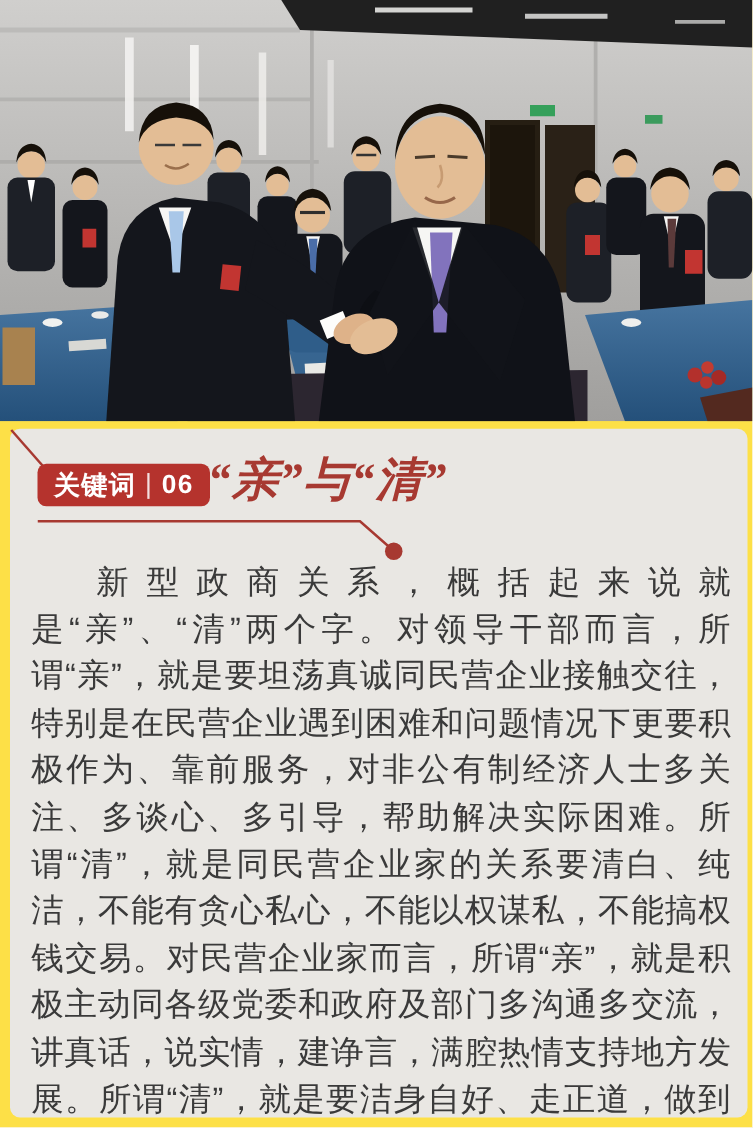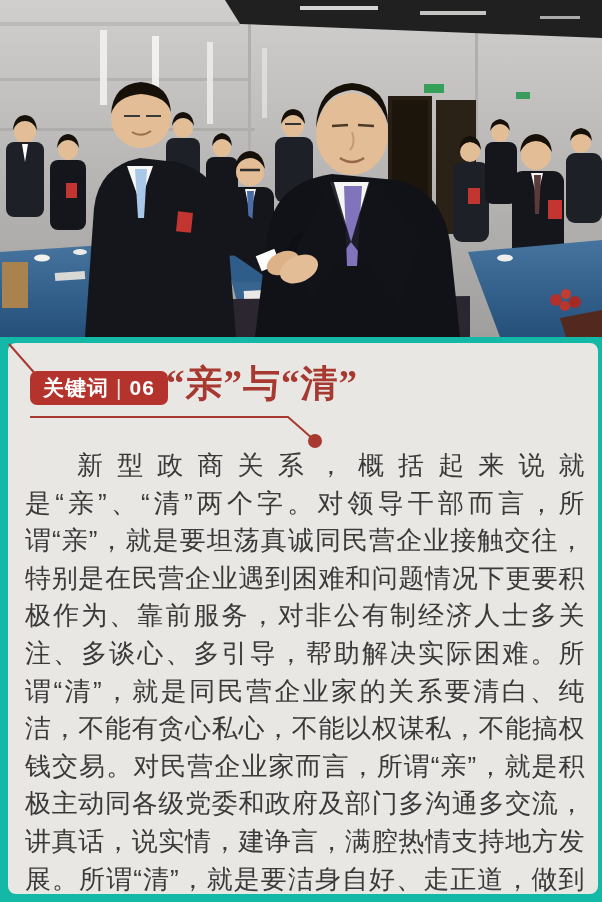--- a/index.html
+++ b/index.html
@@ -3,32 +3,32 @@
 <meta charset="utf-8">
 <style>
   :root{
     --accent_red:#a73931; --badge_bg:#b5332d; --panel_bg:#e9e7e3; --text_color:#3a3a3a;
     --suit:#14161c; --suit2:#1d2027; --skin:#e3bd95; --xi_tie:#8273bd; --left_tie:#a9c7e8;
     --table_blue:#30618f; --wall_top:#d0cfcd; --wall_bottom:#a5a4a2; --small_badge:#c23531;
     --ceiling:#202020; --door:#261e13; --exit_green:#35a05a; --carpet:#53291f;
   }
   *{margin:0;padding:0;box-sizing:border-box;}
   html,body{background:#ffffff;}
-  .page{position:relative;width:602px;height:902px;background:#14b8a6;overflow:hidden;
+  .page{position:relative;width:602px;height:902px;background:#fde047;overflow:hidden;
         font-family:"Liberation Sans","DejaVu Sans",sans-serif;}
   .photo{position:absolute;left:0;top:0;width:602px;height:337px;display:block;}
   .panel{position:absolute;left:8px;top:343px;width:590px;height:551px;
          background:var(--panel_bg);border-radius:8px;}
   .diag-line{position:absolute;left:0;top:0;}
   .badge{position:absolute;left:22px;top:28px;height:34px;padding:0 13px;
          background:var(--badge_bg);border-radius:7px;color:#fff;
          display:flex;align-items:center;font-size:21px;font-weight:bold;letter-spacing:1px;}
   .badge .divider{font-weight:normal;opacity:.85;margin:0 7px;transform:scaleY(1.05);}
   .title{position:absolute;left:158px;top:16px;font-family:"Liberation Serif","DejaVu Serif",serif;
-         font-weight:bold;font-size:37px;color:var(--accent_red);letter-spacing:1px;white-space:nowrap;}
+         font-weight:bold;font-size:37px;color:var(--accent_red);letter-spacing:1px;white-space:nowrap;font-style:italic;}
   .underline{position:absolute;left:22px;top:72px;}
   .article{position:absolute;left:17px;right:13px;top:104px;
            font-size:26px;line-height:37.6px;color:var(--text_color);
            text-align:justify;text-indent:2em;letter-spacing:.5px;}
   
   .suit{fill:var(--suit);} .suit2{fill:var(--suit2);} .skin{fill:var(--skin);}
   .hair{fill:#161009;} .shirt{fill:#f6f6f4;}
   .xi-tie{fill:var(--xi_tie);} .left-tie{fill:var(--left_tie);}
   .tbl{fill:var(--table_blue);} .rbadge{fill:var(--small_badge);}
 </style>

